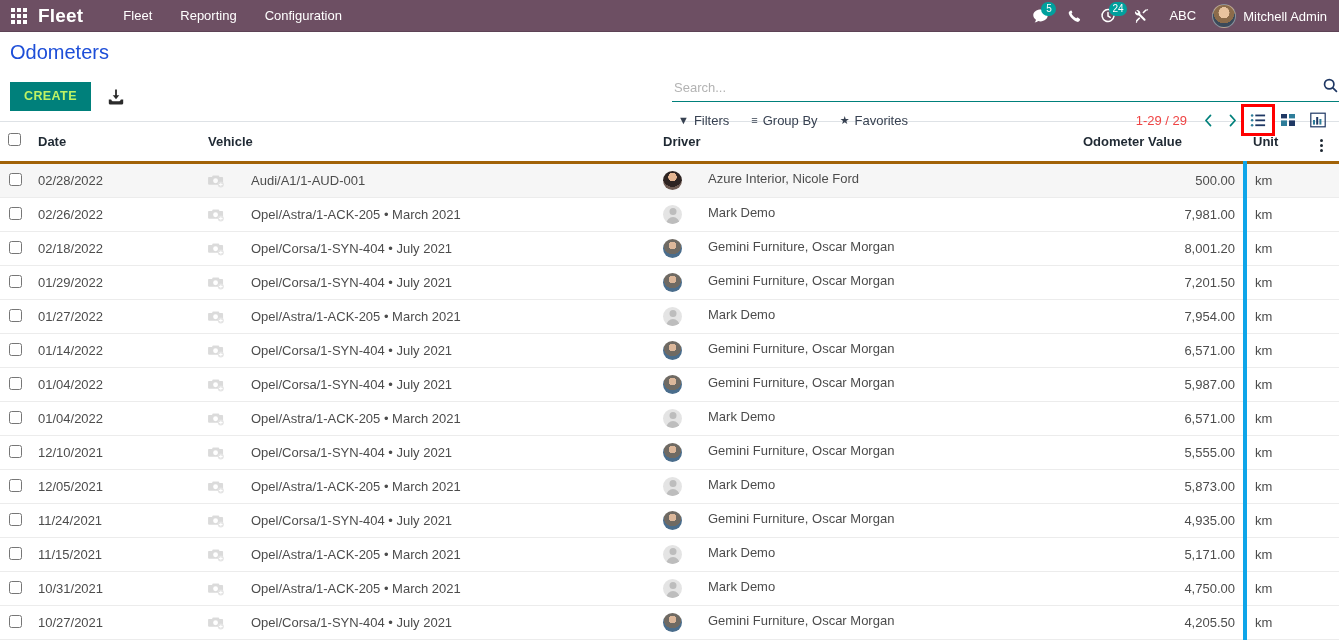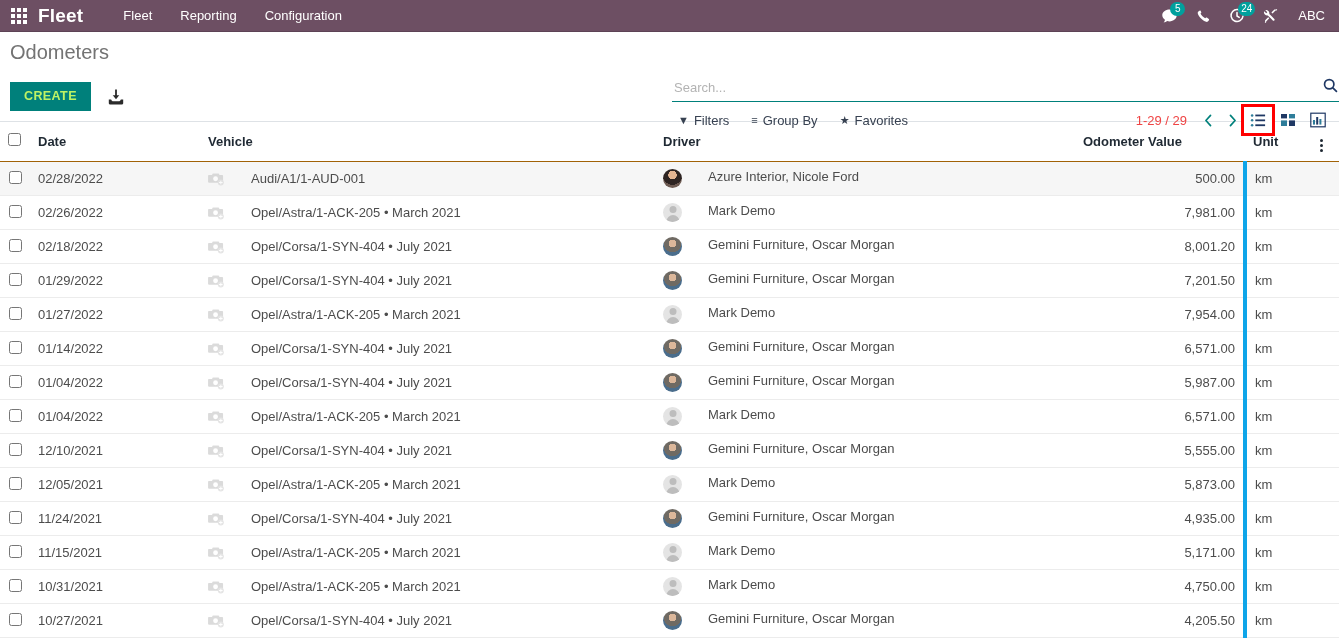--- a/index.html
+++ b/index.html
@@ -114,21 +114,21 @@
     padding: 0;
     position: relative;
     height: 90px;
   }
   .cp-left {
     position: absolute;
     left: 10px; top: 6px;
   }
   .breadcrumb-title {
     font-size: 20px;
-    color: #737373;
+    color: #1d4ed8;
     font-weight: normal;
     line-height: 28px;
     white-space: nowrap;
   }
   .cp-buttons {
     position: absolute;
     left: 10px; top: 50px;
     display: flex;
     align-items: center;
     gap: 14px;
@@ -246,21 +246,21 @@
     width: 100%;
     border-collapse: collapse;
     table-layout: fixed;
     font-size: 13px;
   }
   table.o-list thead th {
     font-weight: bold;
     color: #1f2933;
     text-align: left;
     padding: 8px 8px 9px 8px;
-    border-bottom: 1px solid #a16207;
+    border-bottom: 3px solid #a16207;
     background: #ffffff;
     white-space: nowrap;
     font-size: 13px;
     height: 33px;
   }
   table.o-list tbody td {
     padding: 7px 8px;
     border-bottom: 1px solid #ececec;
     color: #4c4c4c;
     white-space: nowrap;
@@ -369,20 +369,24 @@
       <span class="sys-badge">24</span>
     </div>
     <div class="sys-icon">
       <svg width="16" height="16" viewBox="0 0 16 16" fill="#ffffff" aria-hidden="true">
         <path d="M2.2 2.1l2.1 2.2-1 1-2.2-2.1c-.4 1.1-.1 2.4.8 3.3.8.8 1.9 1.1 2.9.9l5 5c.4.4 1.1.4 1.5 0 .4-.4.4-1.1 0-1.5l-5-5c.2-1-.1-2.1-.9-2.9-.9-.9-2.1-1.2-3.2-.9z"></path>
         <path d="M11.4 1.4l-3 3 1.1 1.1 3-3 1.2-.1.5-1.3-1.4.5z"></path>
         <path d="M2.1 12.3l3.1-3.1 1.1 1.1-3.1 3.1-.1 1.2-1.3.5.3-1.4z"></path>
       </svg>
     </div>
     <div class="sys-text">ABC</div>
+    <div class="user-menu">
+      <span class="avatar-nav"></span>
+      <span class="user-name">Mitchell Admin</span>
+    </div>
   </div>
 </div>
 
 <div class="control-panel">
 
   <div class="cp-left">
     <div class="breadcrumb-title">Odometers</div>
   </div>
 
   <div class="cp-buttons">

